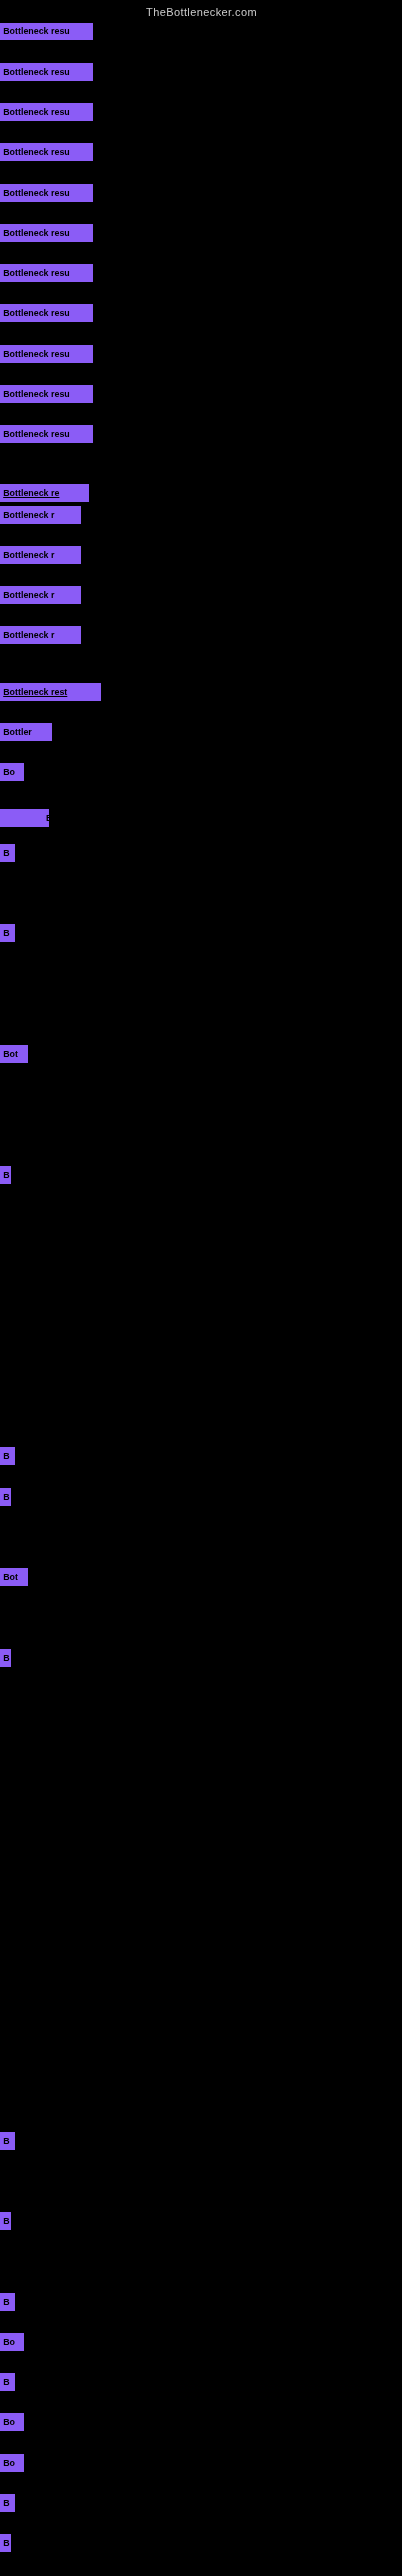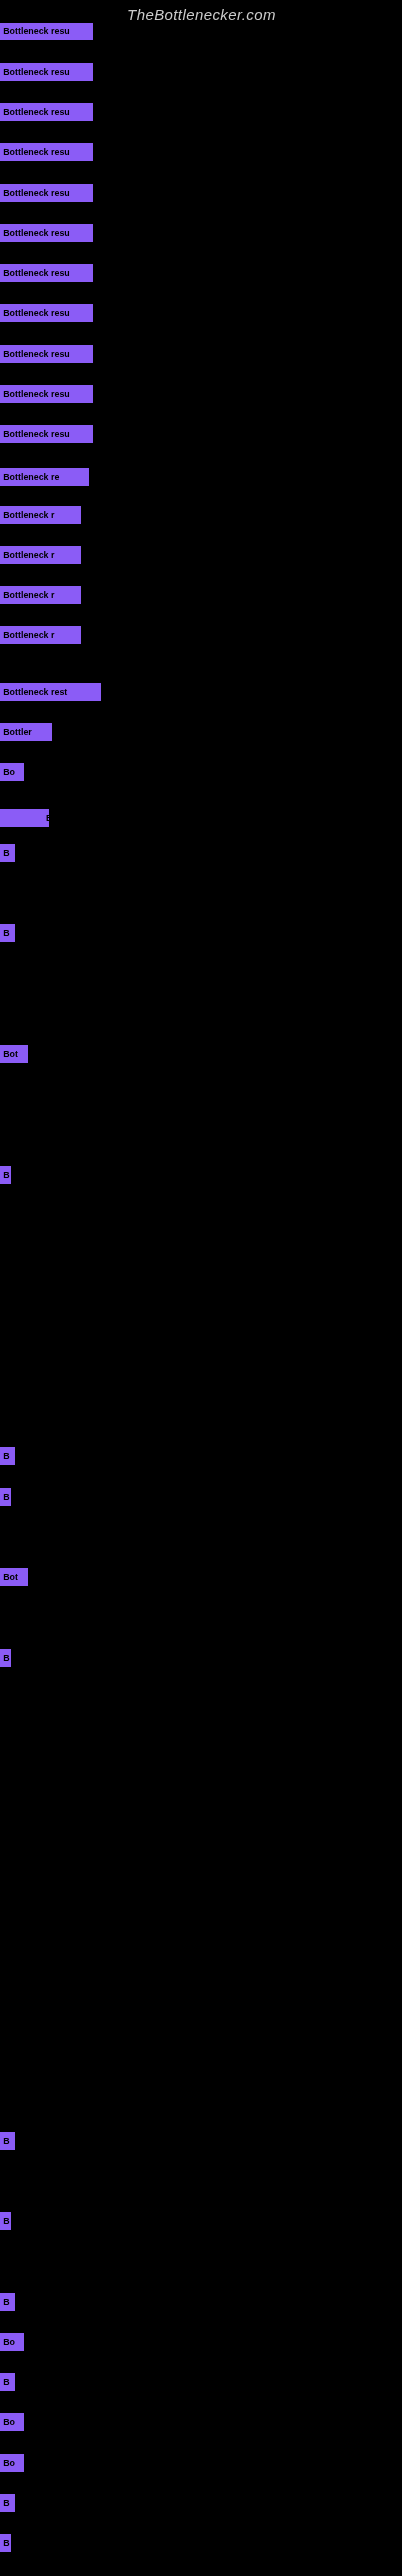--- a/index.html
+++ b/index.html
@@ -6,24 +6,23 @@
     body {
       background-color: #000;
       width: 403px;
       min-height: 2576px;
       font-family: Arial, sans-serif;
       position: relative;
     }
     .site-title {
       text-align: center;
       color: #ccc;
-      font-size: 15px;
+      font-size: 11px;
       padding: 6.4px 0 3.2px 0;
       letter-spacing: 0.4px;
-      font-style: italic;
     }
     .bottleneck-bar {
       position: absolute;
       left: 0;
       background-color: #8b5cf6;
       color: #000;
       font-size: 8.9px;
       font-weight: bold;
       padding: 1.6px 3.2px;
       white-space: nowrap;
@@ -43,26 +42,26 @@
     <div class="bottleneck-bar" style="top: 63px; width: 93px;">Bottleneck resu</div>
     <div class="bottleneck-bar" style="top: 103px; width: 93px;">Bottleneck resu</div>
     <div class="bottleneck-bar" style="top: 143px; width: 93px;">Bottleneck resu</div>
     <div class="bottleneck-bar" style="top: 184px; width: 93px;">Bottleneck resu</div>
     <div class="bottleneck-bar" style="top: 224px; width: 93px;">Bottleneck resu</div>
     <div class="bottleneck-bar" style="top: 264px; width: 93px;">Bottleneck resu</div>
     <div class="bottleneck-bar" style="top: 304px; width: 93px;">Bottleneck resu</div>
     <div class="bottleneck-bar" style="top: 345px; width: 93px;">Bottleneck resu</div>
     <div class="bottleneck-bar" style="top: 385px; width: 93px;">Bottleneck resu</div>
     <div class="bottleneck-bar" style="top: 425px; width: 93px;">Bottleneck resu</div>
-    <div class="bottleneck-bar" style="top: 468px; width: 89px;">Bottleneck re</div>
+    <div class="bottleneck-bar" style="top: 484px; width: 89px; text-decoration: underline;">Bottleneck re</div>
     <div class="bottleneck-bar" style="top: 506px; width: 81px;">Bottleneck r</div>
     <div class="bottleneck-bar" style="top: 546px; width: 81px;">Bottleneck r</div>
     <div class="bottleneck-bar" style="top: 586px; width: 81px;">Bottleneck r</div>
     <div class="bottleneck-bar" style="top: 626px; width: 81px;">Bottleneck r</div>
-    <div class="bottleneck-bar" style="top: 683px; width: 101px;">Bottleneck rest</div>
+    <div class="bottleneck-bar" style="top: 683px; width: 101px; text-decoration: underline;">Bottleneck rest</div>
     <div class="bottleneck-bar" style="top: 723px; width: 52px;">Bottler</div>
     <div class="bottleneck-bar" style="top: 763px; width: 24px;">Bo</div>
     <div class="bottleneck-bar" style="top: 809px; width: 40px; padding-left: 46px;">Bottler</div>
     <div class="bottleneck-bar" style="top: 844px; width: 14.5px;">B</div>
     <div class="bottleneck-bar" style="top: 924px; width: 14.5px;">B</div>
     <div class="bottleneck-bar" style="top: 1045px; width: 28px;">Bot</div>
     <div class="bottleneck-bar" style="top: 1166px; width: 11.3px;">B</div>
     <div class="bottleneck-bar" style="top: 1447px; width: 14.5px;">B</div>
     <div class="bottleneck-bar" style="top: 1488px; width: 11.3px;">B</div>
     <div class="bottleneck-bar" style="top: 1568px; width: 28px;">Bot</div>

